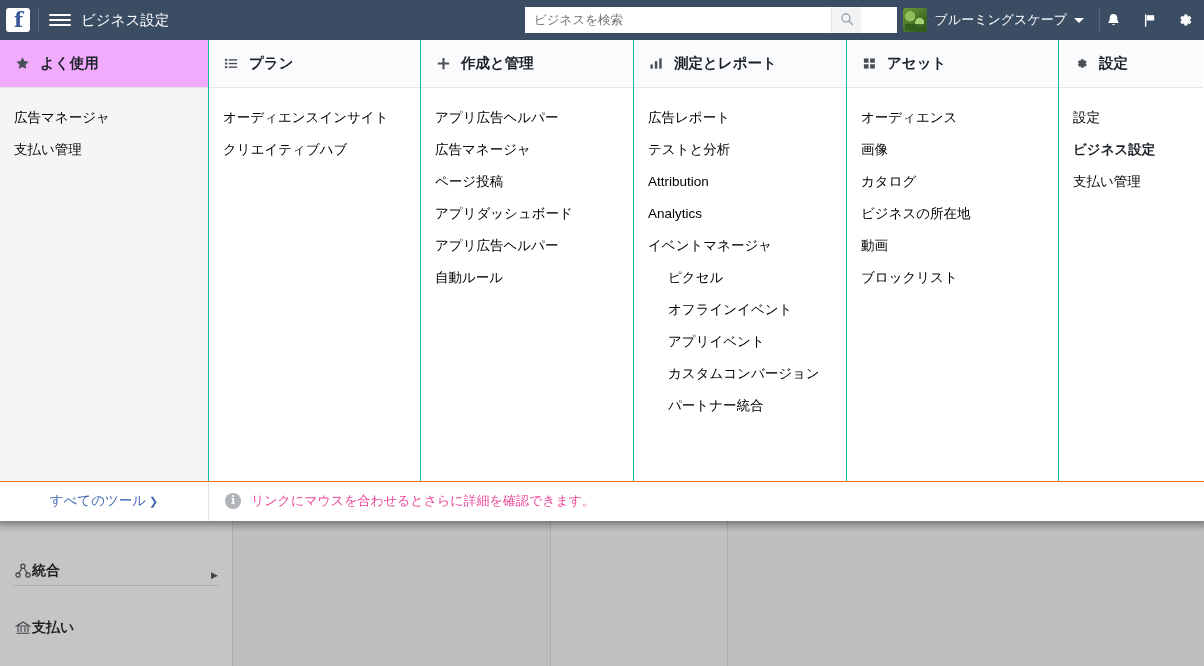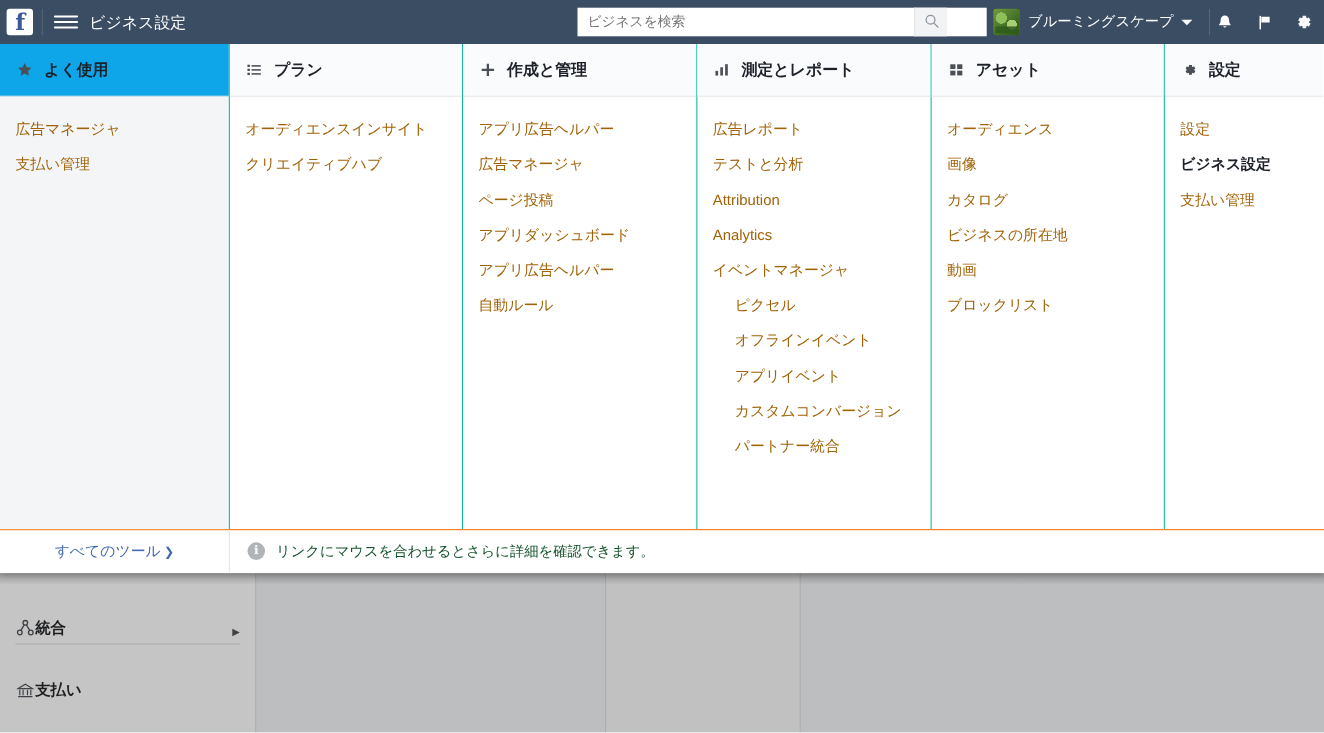--- a/index.html
+++ b/index.html
@@ -117,45 +117,45 @@
   .col-2 { width: 213px; }
   .col-3 { width: 213px; }
   .col-4 { width: 212px; }
   .col-5 { width: 145px; }
 
   .col-head {
     height: 48px; display: flex; align-items: center; gap: 10px;
     padding: 0 0 0 14px; font-size: 14.5px; color: #1d2129; font-weight: bold;
     background: #fafbfc; border-bottom: 1px solid #e4e6e9;
   }
-  .col-0 .col-head { background: #0ea5e9; }
+  .col-0 .col-head { background: #f0abfc; }
   .head-ico { width: 16px; height: 16px; flex: 0 0 16px; display: flex; align-items: center; justify-content: center; color: #4b4f56; }
 
   .col-body { padding-top: 14px; }
   .col-0 .col-body { background: #f4f5f6; height: 393px; }
   .m-item {
-    display: block; font-size: 13.5px; color: #a16207;
+    display: block; font-size: 13.5px; color: #000000;
     padding: 7px 14px; white-space: nowrap; cursor: pointer;
     line-height: 18px;
   }
   .m-item.sub { padding-left: 34px; }
   .m-item.active { color: #1d2129; font-weight: bold; }
 
   .menu-footer {
     height: 39px; border-top: 1px solid #f97316;
     display: flex; align-items: center; background: #fff;
   }
   .all-tools {
     width: 208px; text-align: center; font-size: 13.5px;
     color: #4267b2; cursor: pointer; white-space: nowrap;
   }
   .all-tools .chev { font-size: 11px; margin-left: 3px; }
   .footer-div { width: 1px; height: 39px; background: #e4e6e9; }
   .hint { display: flex; align-items: center; gap: 10px; padding-left: 16px; }
-  .hint-txt { font-size: 13px; color: #14532d; }
+  .hint-txt { font-size: 13px; color: #ec4899; }
   .info-ico {
     width: 16px; height: 16px; border-radius: 50%; background: #b0b3b8;
     color: #fff; font-size: 11px; font-weight: bold; line-height: 16px;
     text-align: center; font-family: "DejaVu Serif", serif;
   }
 </style>
 </head>
 <body>
 
 <div class="app">

